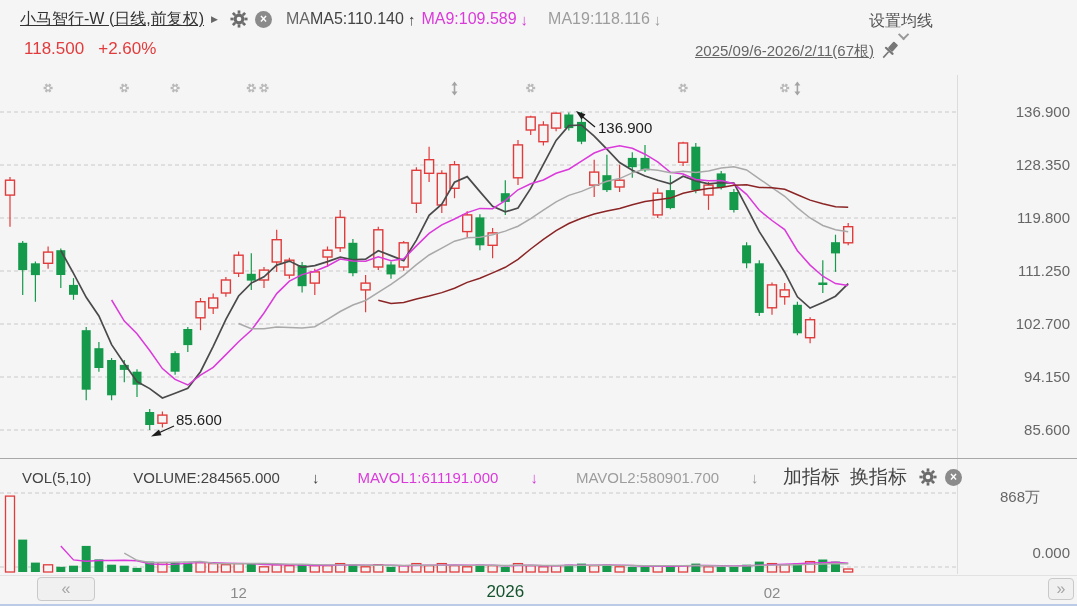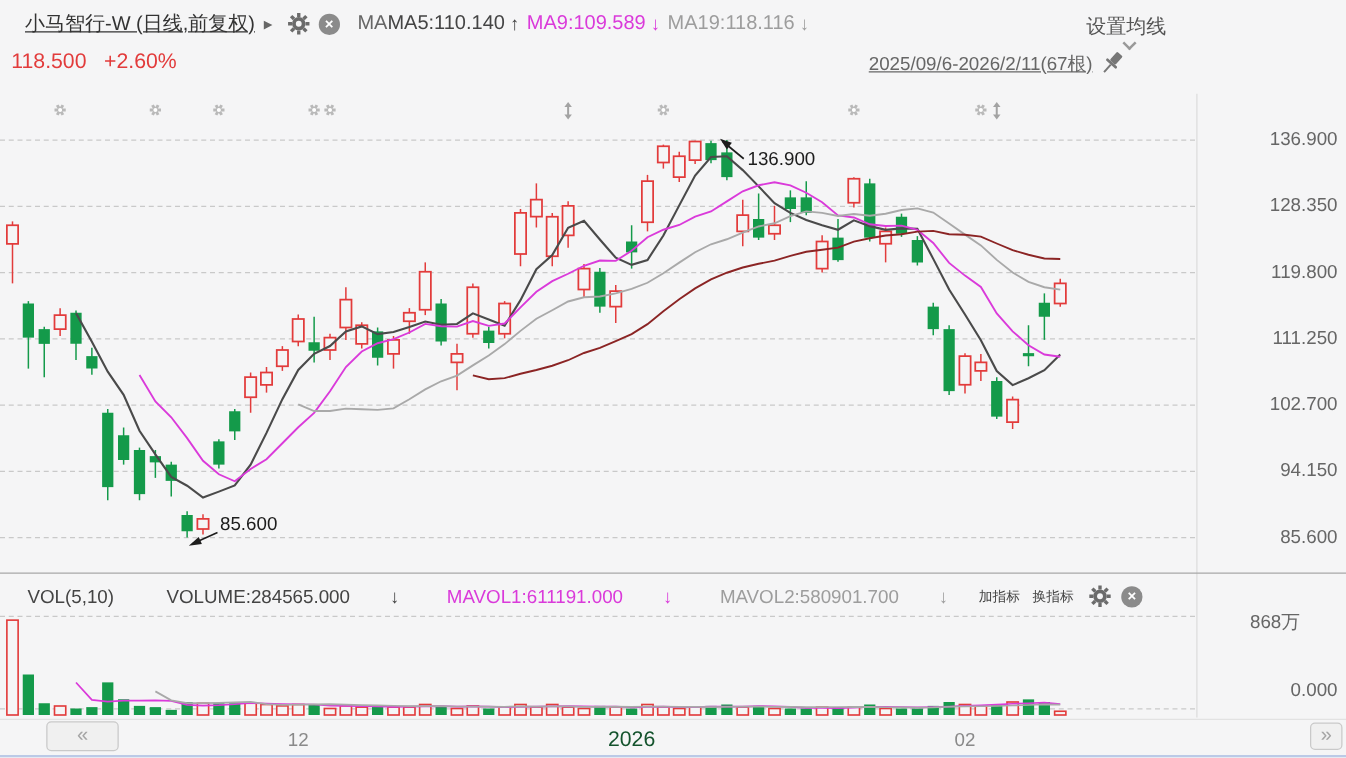--- a/index.html
+++ b/index.html
@@ -12,33 +12,33 @@
   .expand { font-size:9px; color:#666; margin-left:7px; }
   .iconbtn { display:inline-flex; align-items:center; justify-content:center; cursor:pointer; }
   .circle-x { width:17px; height:17px; border-radius:50%; background:#8b8b8b; color:#fff;
               display:inline-flex; align-items:center; justify-content:center;
               font-size:12px; font-weight:bold; line-height:1; cursor:pointer; }
   .ma-word { font-size:16px; color:#666; margin-left:14px; }
   .ma5-t { font-size:16px; color:#444; }
   .arrow-dark { font-size:15px; color:#444; margin-left:4px; }
   .ma9-t { font-size:16px; color:#da3ada; margin-left:6px; }
   .arrow-mag { font-size:15px; color:#da3ada; margin-left:4px; }
-  .ma19-t { font-size:16px; color:#9d9d9d; margin-left:6px; }
+  .ma19-t { font-size:16px; color:#9d9d9d; margin-left:20px; }
   .arrow-gray { font-size:15px; color:#9d9d9d; margin-left:4px; }
   .settings-lbl { font-size:16px; color:#555; cursor:pointer; display:flex; align-items:center;flex-direction:column; }
   .chev { width:8px; height:8px; border-left:2px solid #999; border-bottom:2px solid #999;
           transform:rotate(-45deg) translateY(-2px); margin-left:8px; display:inline-block; }
   .price-big { font-size:17px; color:#e23b3b; }
   .chg { font-size:17px; color:#e23b3b; margin-left:14px; }
   .range-lbl { font-size:15px; color:#666; text-decoration:underline; cursor:pointer; }
   .vol-lbl { font-size:15px; color:#444; }
   .vol-val { font-size:15px; color:#444; margin-left:14px; }
   .mavol1 { font-size:15px; color:#da3ada; margin-left:10px; }
   .mavol2 { font-size:15px; color:#9d9d9d; margin-left:10px; }
-  .ind-btn { font-size:11px; color:#444; cursor:pointer; }
+  .ind-btn { font-size:19px; color:#444; cursor:pointer; }
   .axis-lbl { position:absolute; right:7px; width:100px; text-align:right;
               font-size:15px; color:#666; }
   .x-tick { position:absolute; width:60px; text-align:center; font-size:15px; color:#8a8a8a; top:584px; }
   .x-tick.major { font-size:17px; color:#14532d; top:582px; }
   .scroll-btn { position:absolute; border:1px solid #c9c9c9; border-radius:4px; background:#f0f0f0;
                 color:#a5a5a5; display:flex; align-items:center; justify-content:center;
                 font-size:16px; cursor:pointer; }
   .ann { position:absolute; font-size:15px; color:#1d1d1d; }
   .divider { position:absolute; left:0; width:1077px; height:1px; background:#a8a8a8; }
   .divider2 { position:absolute; left:0; width:1077px; height:1px; background:#e2e2e2; }
@@ -338,21 +338,21 @@
   <span class="arrow-mag">↓</span>
   <span class="ma19-t">MA19:118.116</span>
   <span class="arrow-gray">↓</span>
 </div>
 
 <div class="abs settings-lbl" style="left:869px; top:11px;">
   <span>设置均线</span>
   <span class="chev"></span>
 </div>
 
-<div class="abs row" style="left:9px; top:39px; height:20px;">
+<div class="abs row" style="left:24px; top:39px; height:20px;">
   <span class="price-big">118.500</span>
   <span class="chg">+2.60%</span>
 </div>
 
 <div class="abs row" style="left:695px; top:40px;">
   <span class="range-lbl">2025/09/6-2026/2/11(67根)</span>
   <span class="iconbtn" style="margin-left:6px;">
     <svg width="20" height="22" viewBox="0 0 20 22">
         <g transform="rotate(42 10 10)" fill="#777">
           <rect x="7" y="1" width="6" height="9" rx="1"></rect>

